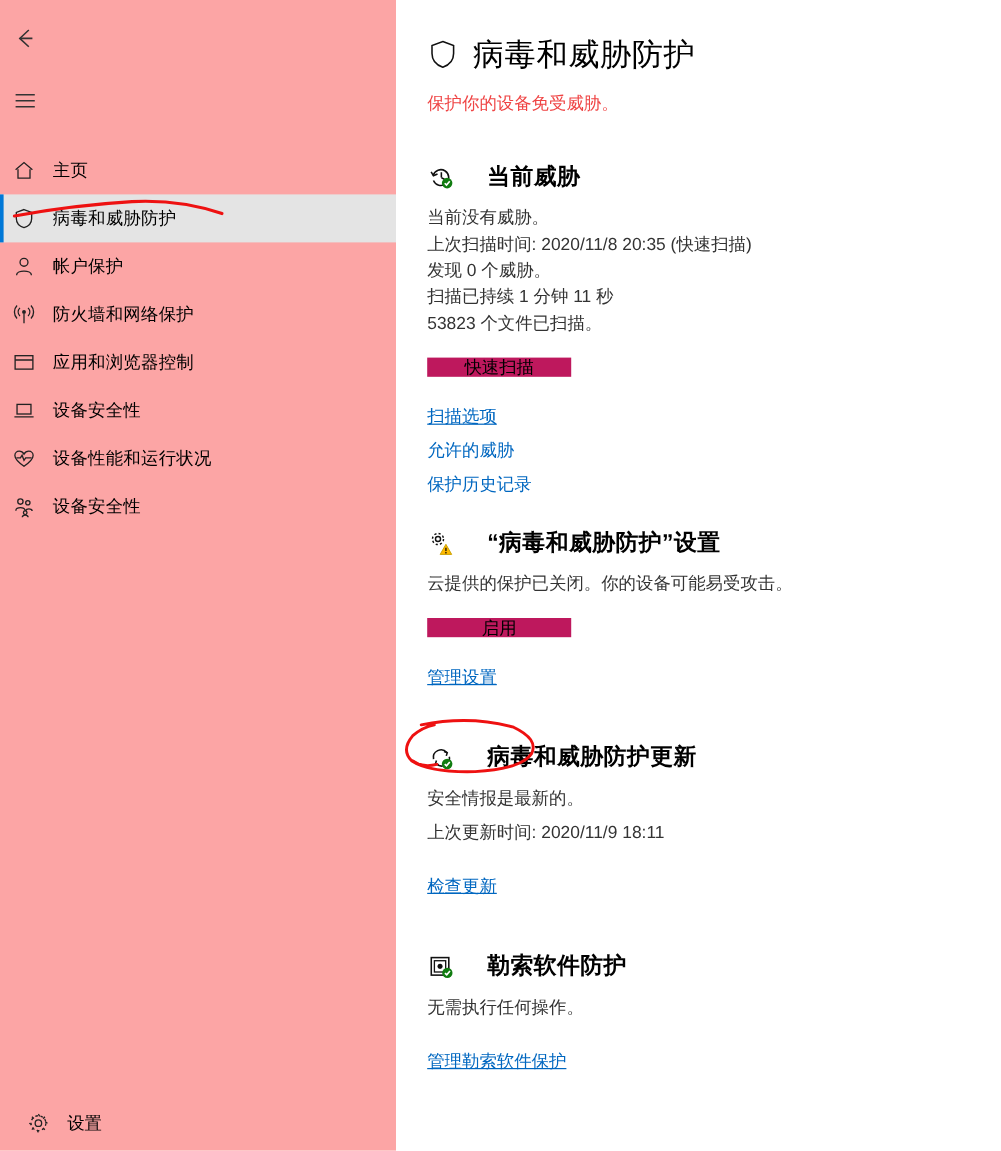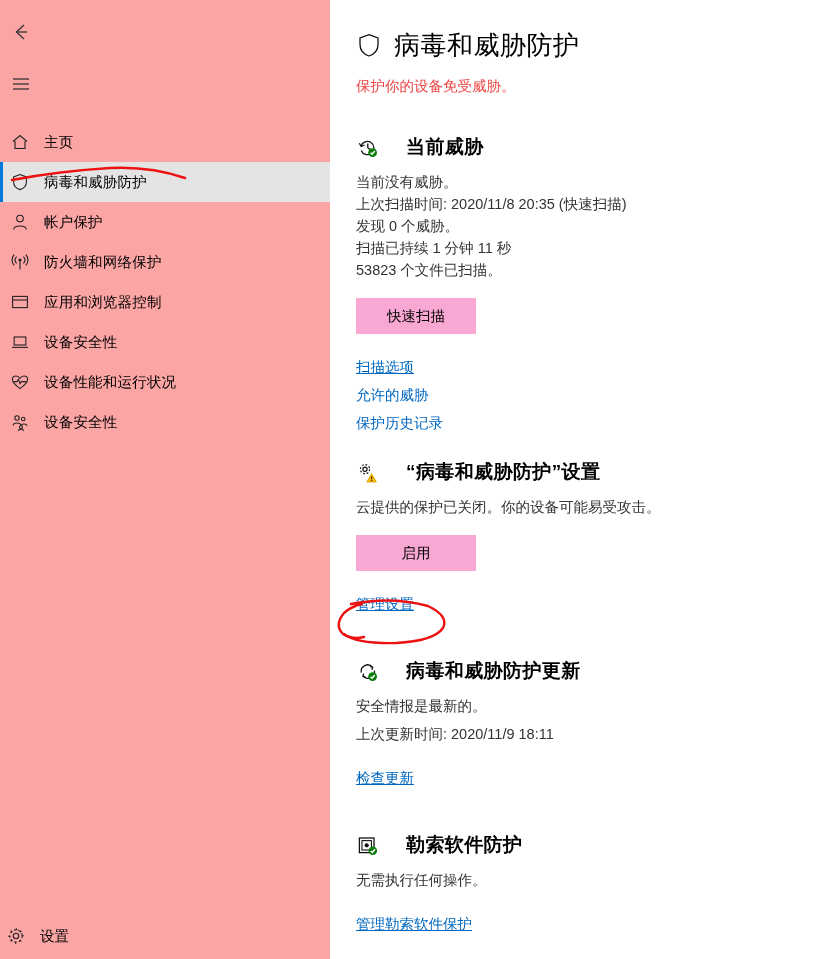--- a/index.html
+++ b/index.html
@@ -46,21 +46,21 @@
   }
   .nav-item.selected { background: #e4e4e4; }
   .nav-item.selected::before {
     content: ""; position: absolute; left: 0; top: 0;
     width: 3px; height: 100%;
     background: #0078d7;
   }
   .nav-settings {
     position: absolute; bottom: 0; left: 0; width: 100%;
     height: 46px;
-    display: flex; align-items: center; padding-left: 6px;
+    display: flex; align-items: center; padding-left: 22px;
     cursor: pointer;
   }
   .nav-settings .ico { width: 34px; flex: 0 0 34px; display:flex; align-items:center; }
   .nav-settings .lbl { font-size: 14.5px; color: #000; }
 
   
   .main {
     flex: 1 1 auto;
     background: #ffffff;
     padding: 18px 28px 0 26px;
@@ -73,22 +73,22 @@
 
   .section { margin-top: 38px; }
   .sec-head { display: flex; align-items: flex-end; gap: 26px; }
   .sec-head .sicon { width: 24px; height: 24px; position: relative; display:flex; align-items:center; justify-content:center;}
   .sec-title { font-size: 19px; color: #000; letter-spacing: .4px; }
   .sec-lines { margin-top: 11px; }
   .sec-line { font-size: 14.5px; color: #333; line-height: 22px; white-space: nowrap; }
 
   .btn {
     margin-top: 17px;
-    width: 120px; height: 36px;
-    background: #f9a8d4;
+    width: 120px; height: 16px;
+    background: #be185d;
     border: none;
     color: #000;
     font-size: 14.5px;
     font-family: inherit;
     cursor: pointer;
     display: flex; align-items: center; justify-content: center;
   }
   .link {
     display: block;
     font-size: 14.5px;

